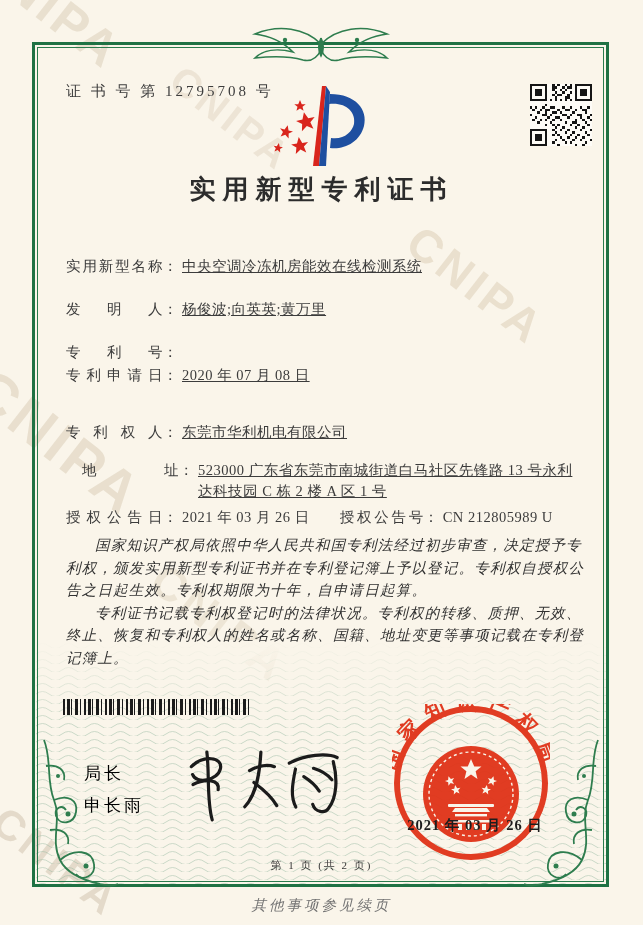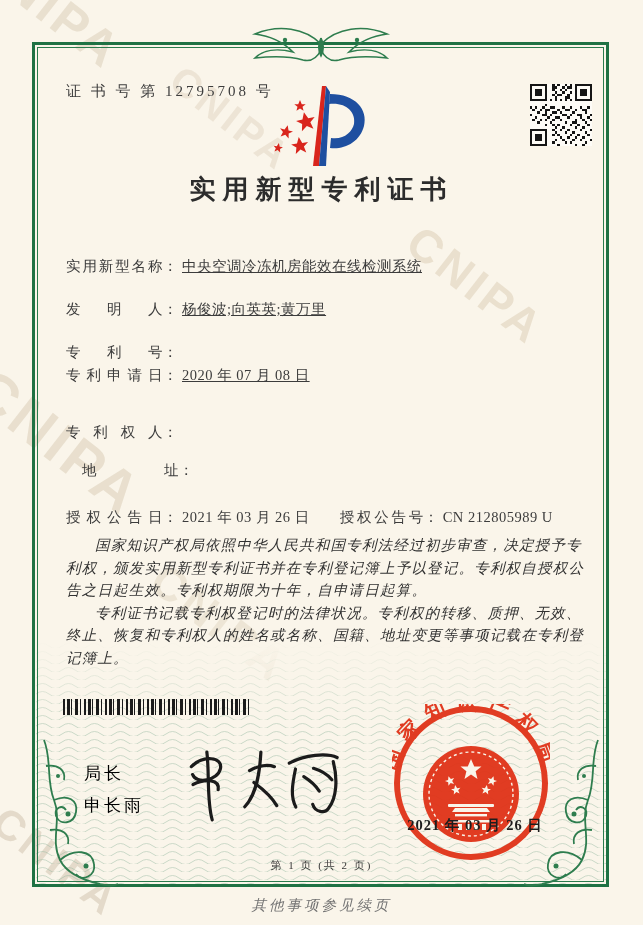--- a/index.html
+++ b/index.html
@@ -235,24 +235,26 @@
       <span class="colon">：</span>
   </div>
   <div class="row r3">
     <span class="lbl">专利申请日</span>
       <span class="colon">：</span>
       <span class="val">2020 年 07 月 08 日</span>
   </div>
   <div class="row r4">
     <span class="lbl">专利权人</span>
       <span class="colon">：</span>
+      <span class="val">东莞市华利机电有限公司</span>
   </div>
   <div class="row r5">
     <span class="lbl">地址</span>
       <span class="colon">：</span>
+      <span class="val">523000 广东省东莞市南城街道白马社区先锋路 13 号永利达科技园 C 栋 2 楼 A 区 1 号</span>
   </div>
   <div class="row r6">
     <span class="grant-group">
       <span class="lbl">授权公告日</span>
         <span class="colon">：</span>
         <span>2021 年 03 月 26 日</span>
     </span>
     <span class="grant-group second">
       <span class="lbl2">授权公告号</span>
         <span class="colon">：</span>

